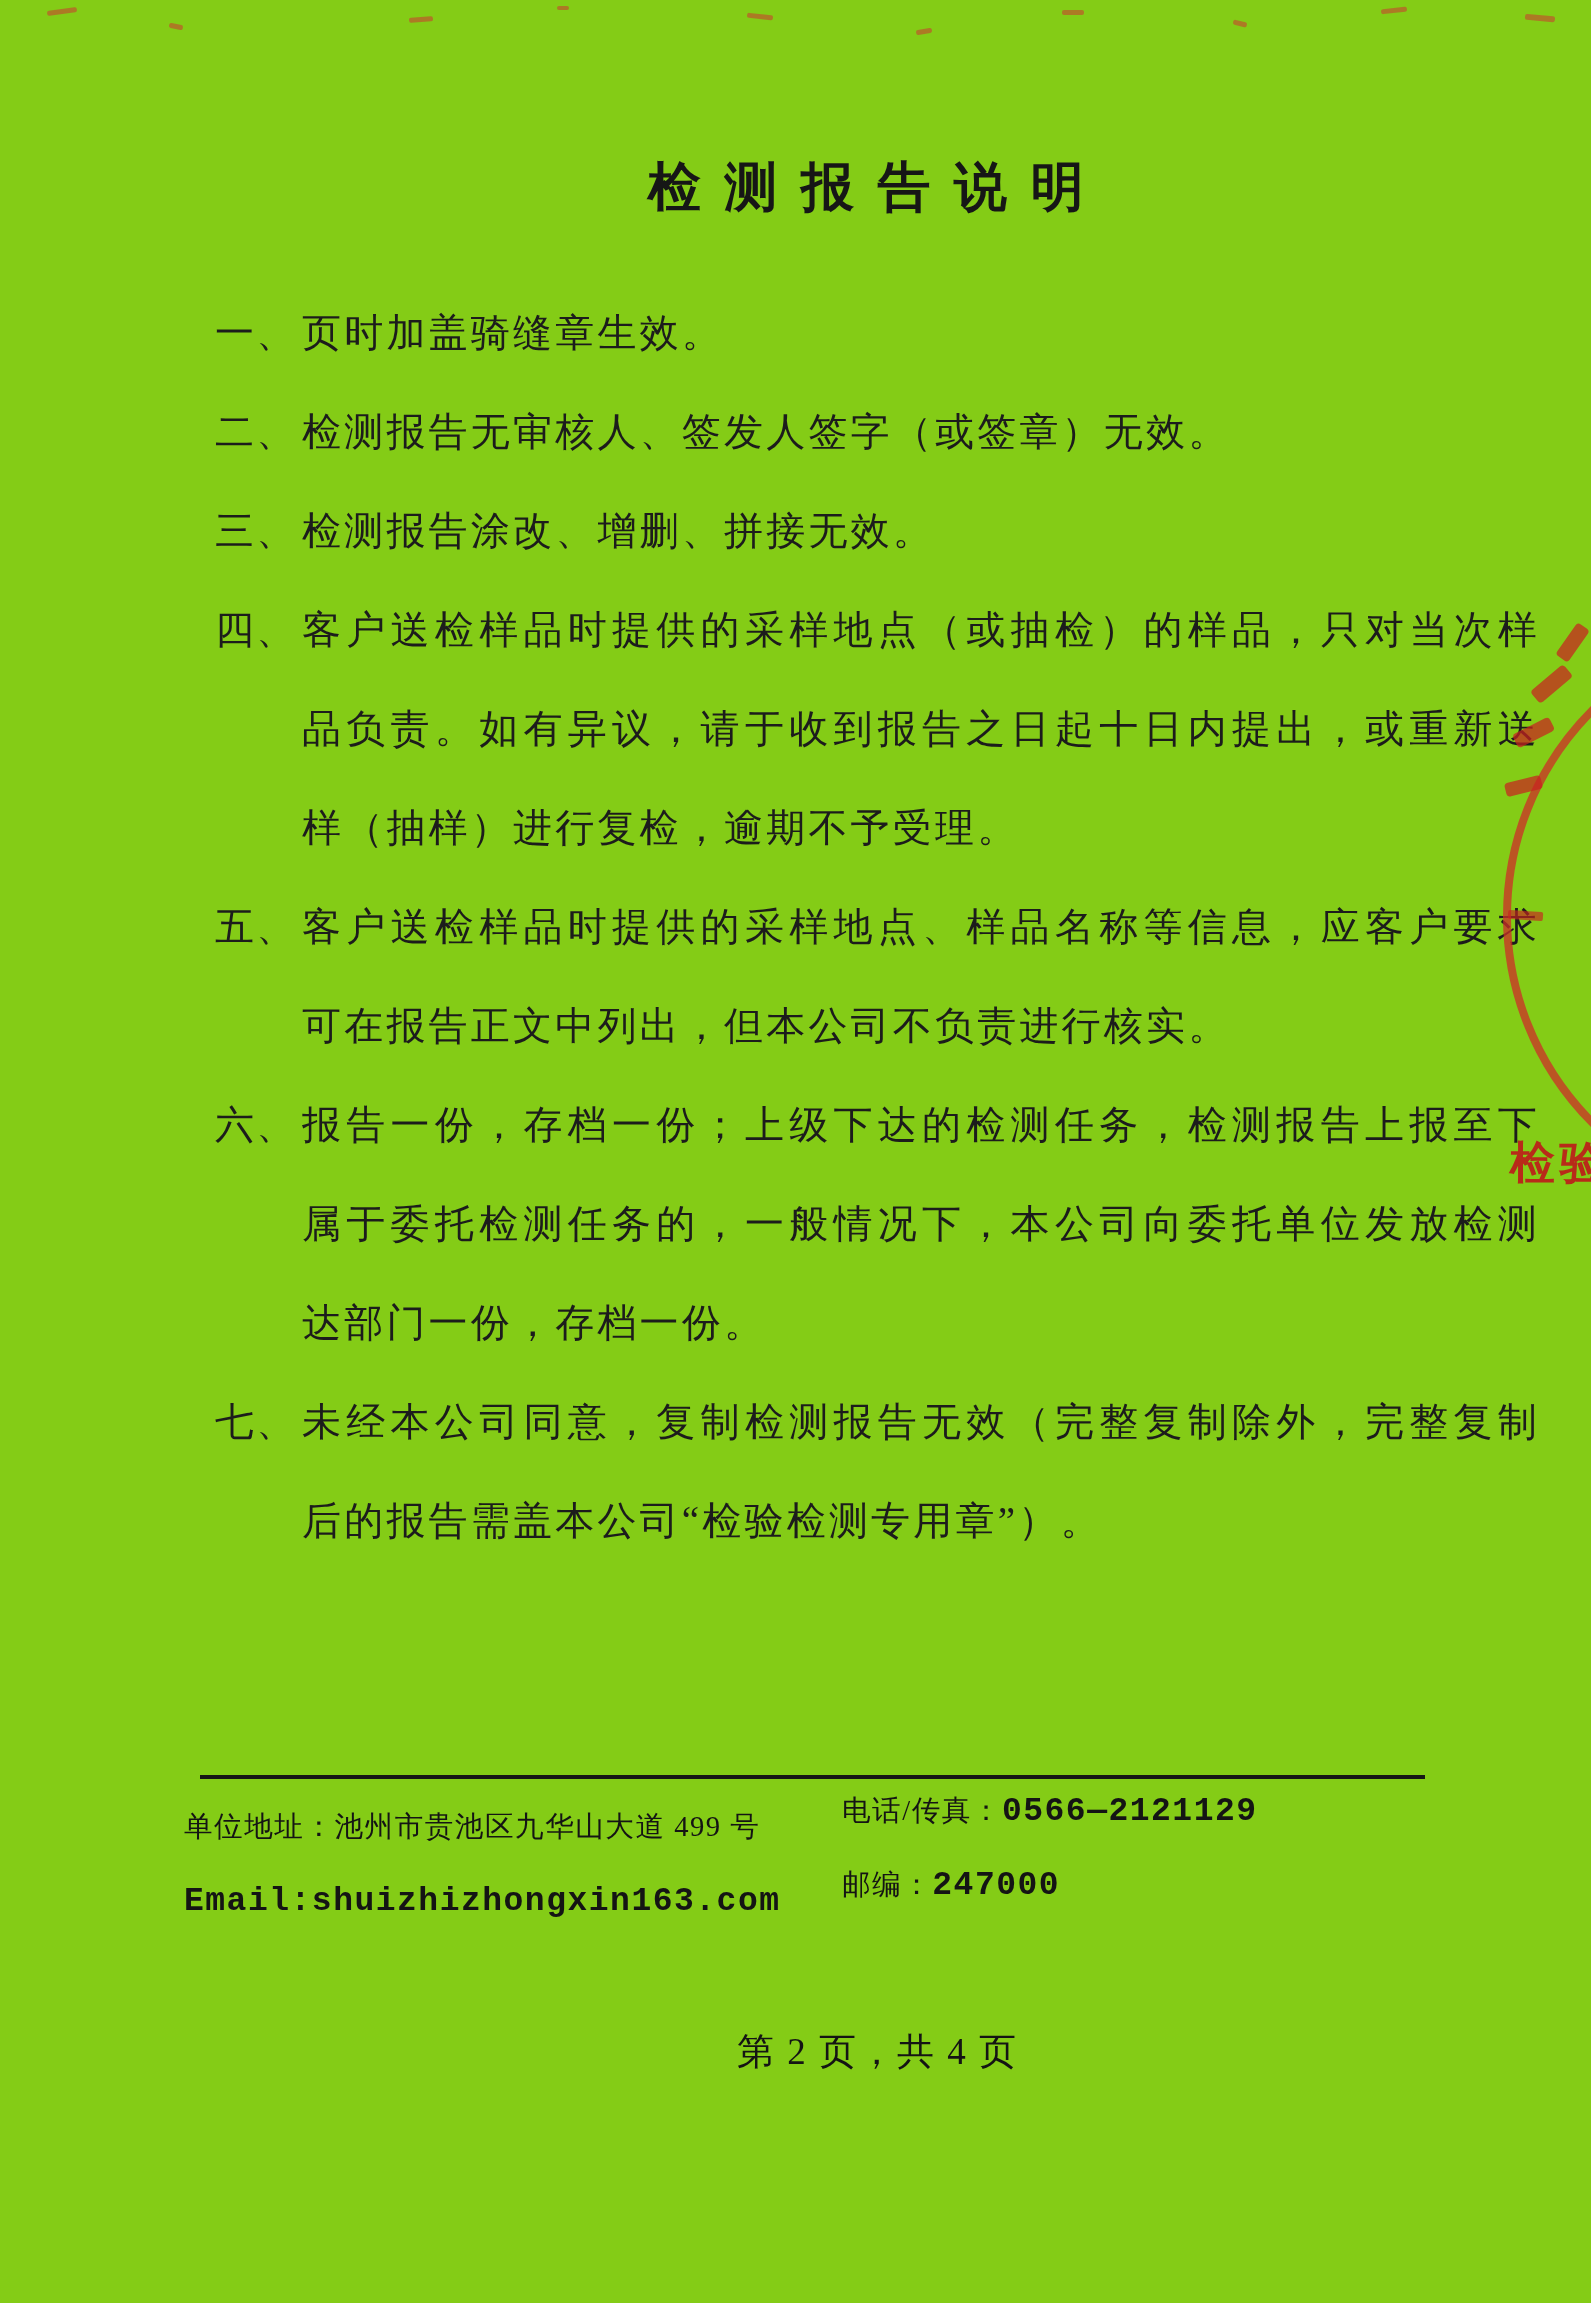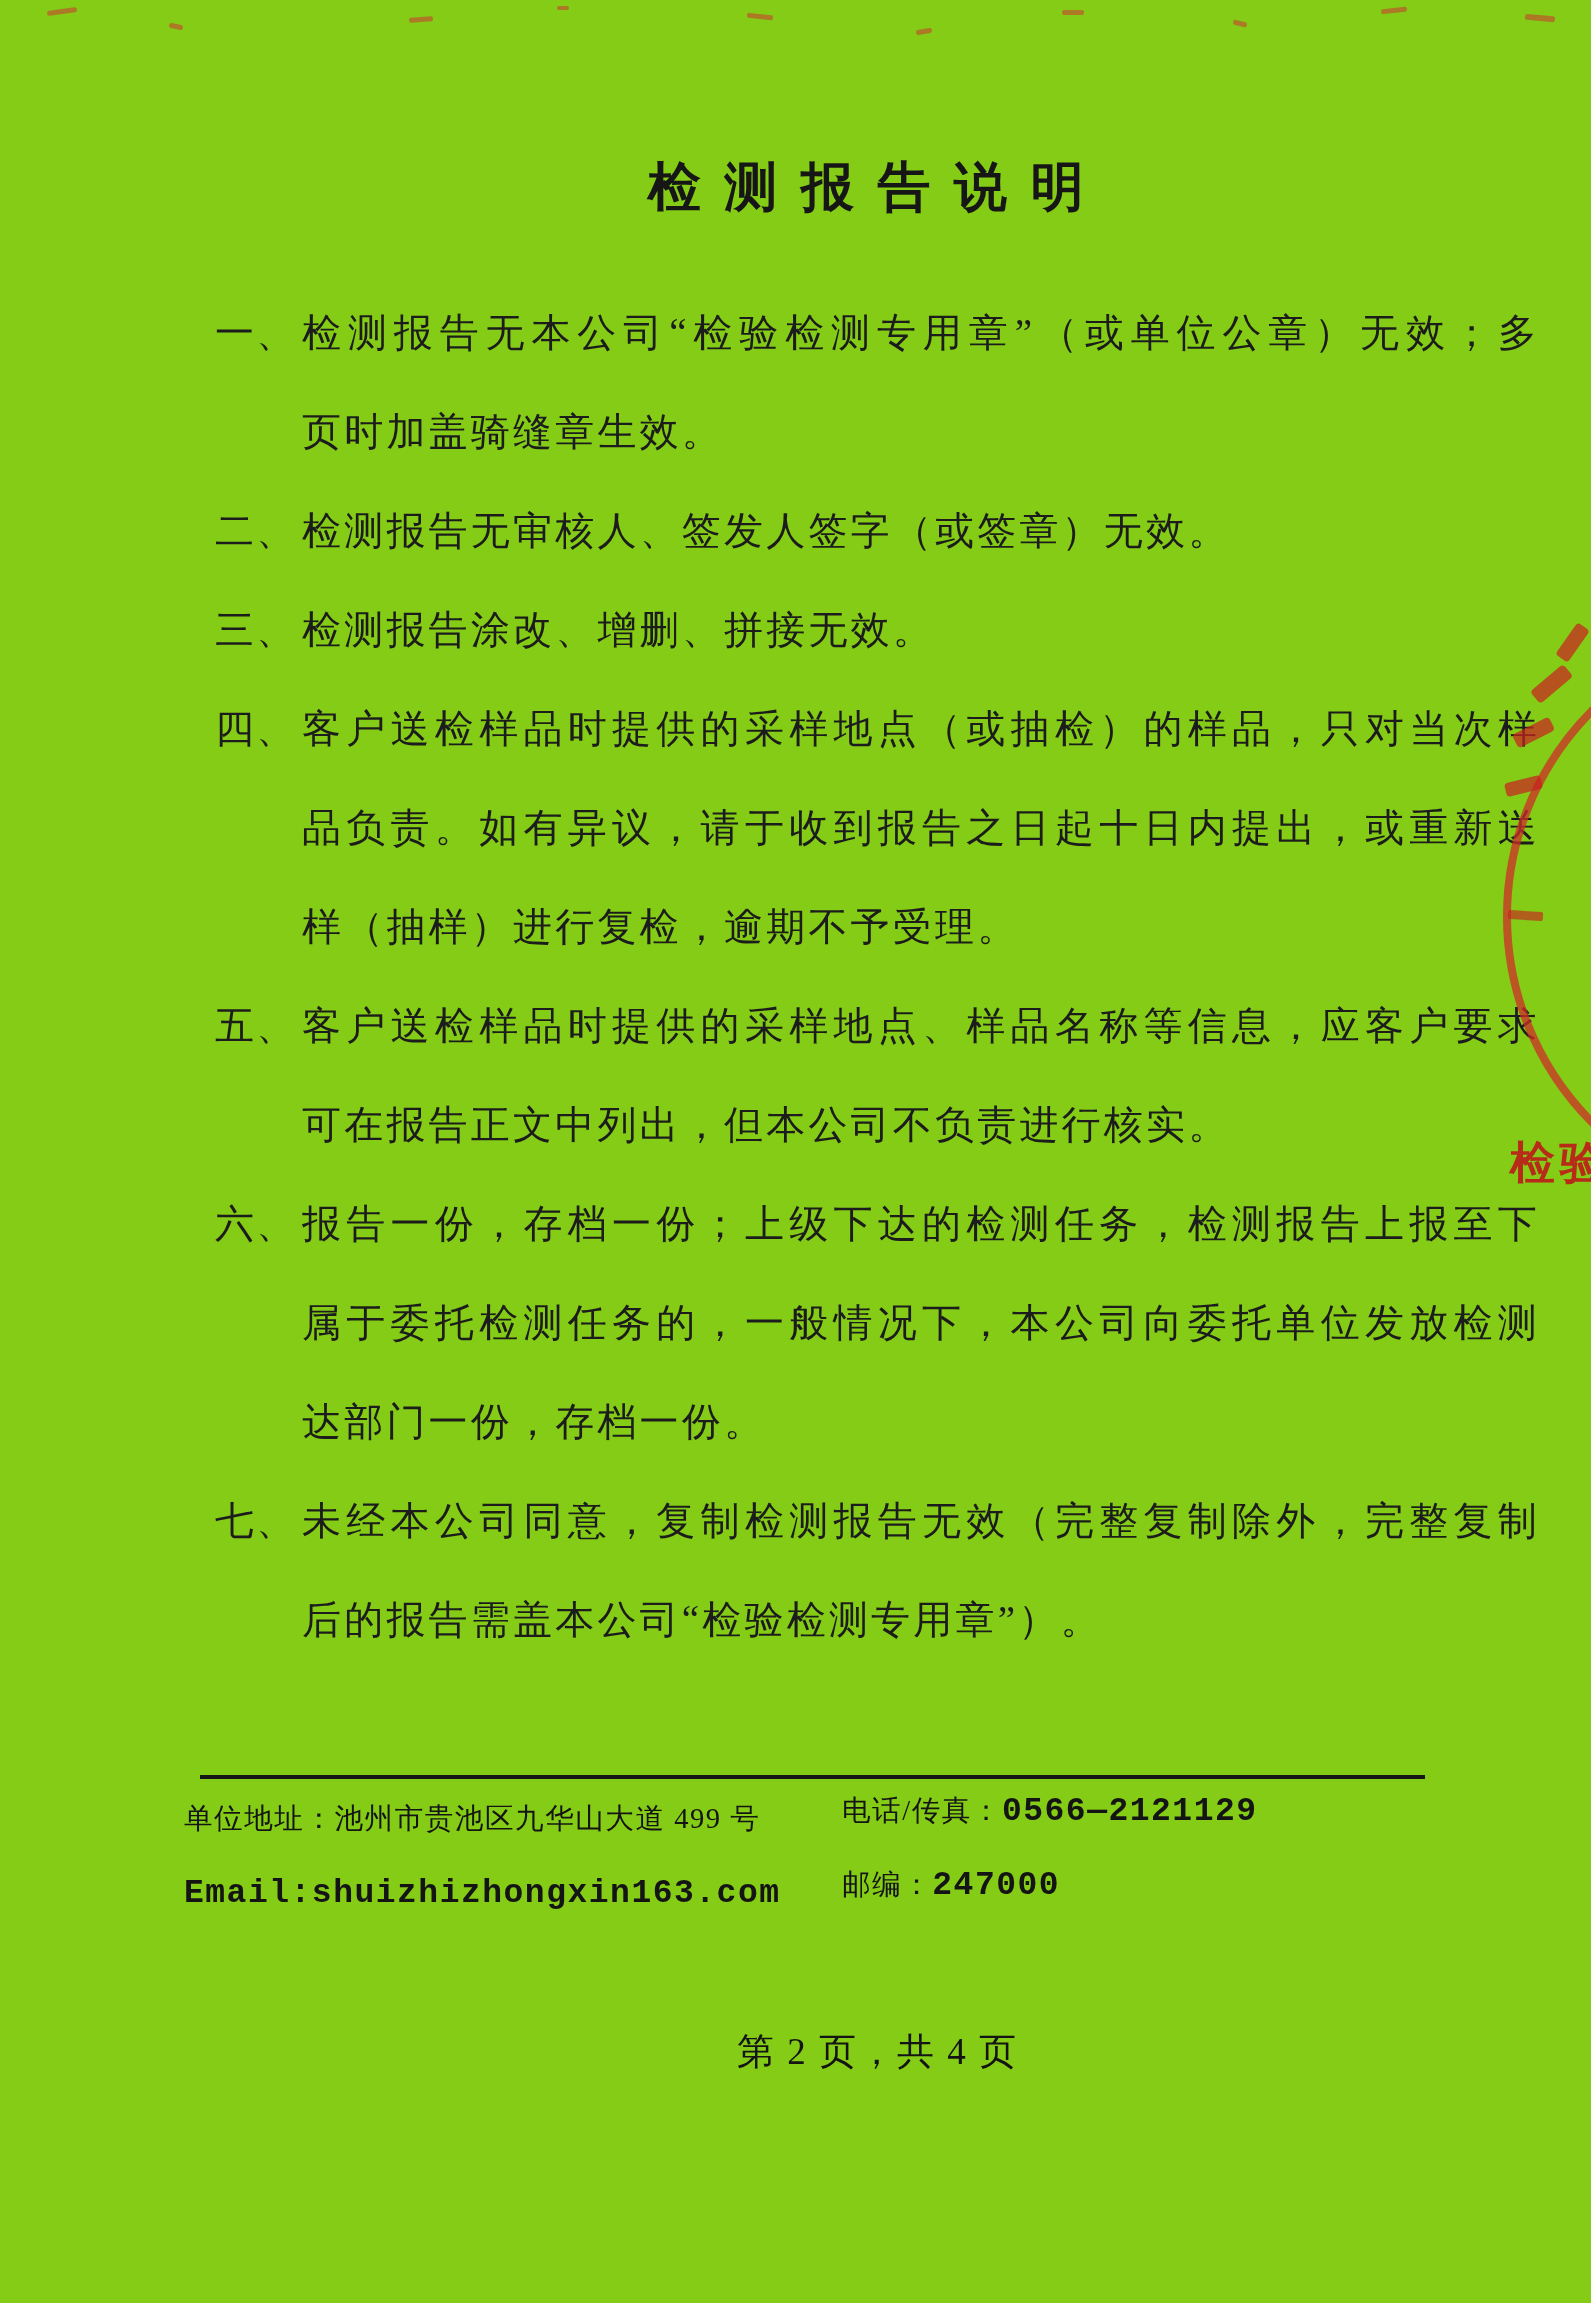--- a/index.html
+++ b/index.html
@@ -49,21 +49,21 @@
   
   .footer-rule{
     position:absolute;left:200px;top:1775px;
     width:1225px;height:3.9px;background:#161616;
   }
   .footer-row{
     position:absolute;left:184px;width:1340px;
     font-size:28.6px;letter-spacing:1.5px;color:#141414;
     line-height:39px;
   }
-  .footer-row .fcol-left{position:absolute;left:0;top:8px;white-space:nowrap;}
+  .footer-row .fcol-left{position:absolute;left:0;top:16px;white-space:nowrap;}
   .footer-row .fcol-right{position:absolute;left:658px;top:0;white-space:nowrap;}
   .row1{top:1791px;}
   .row2{top:1865px;}
   .mono{font-family:"Liberation Mono","DejaVu Sans Mono",monospace;font-size:33px;font-weight:bold;}
   .page-num{
     position:absolute;left:215px;top:2027px;width:1325px;
     text-align:center;font-size:37px;letter-spacing:2px;color:#141414;
   }
   
   .stamp{
@@ -111,21 +111,20 @@
   <div class="speck" style="left:1381px;top:7.9px;width:25.6px;height:4.9px;transform:rotate(-6deg);"></div>
   <div class="speck" style="left:1525px;top:14.8px;width:29.6px;height:5.9px;transform:rotate(5deg);"></div>
 
   <div class="doc-title">检测报告说明</div>
 
   <div class="body-list">
 
     <div class="item">
       <div class="item-num">一、</div>
       <div class="item-lines">
-        <div class="line jline">检测报告无本公司“检验检测专用章”（或单位公章）无效；多</div>
         <div class="line nline">页时加盖骑缝章生效。</div>
       </div>
     </div>
 
     <div class="item">
       <div class="item-num">二、</div>
       <div class="item-lines">
         <div class="line nline">检测报告无审核人、签发人签字（或签章）无效。</div>
       </div>
     </div>

